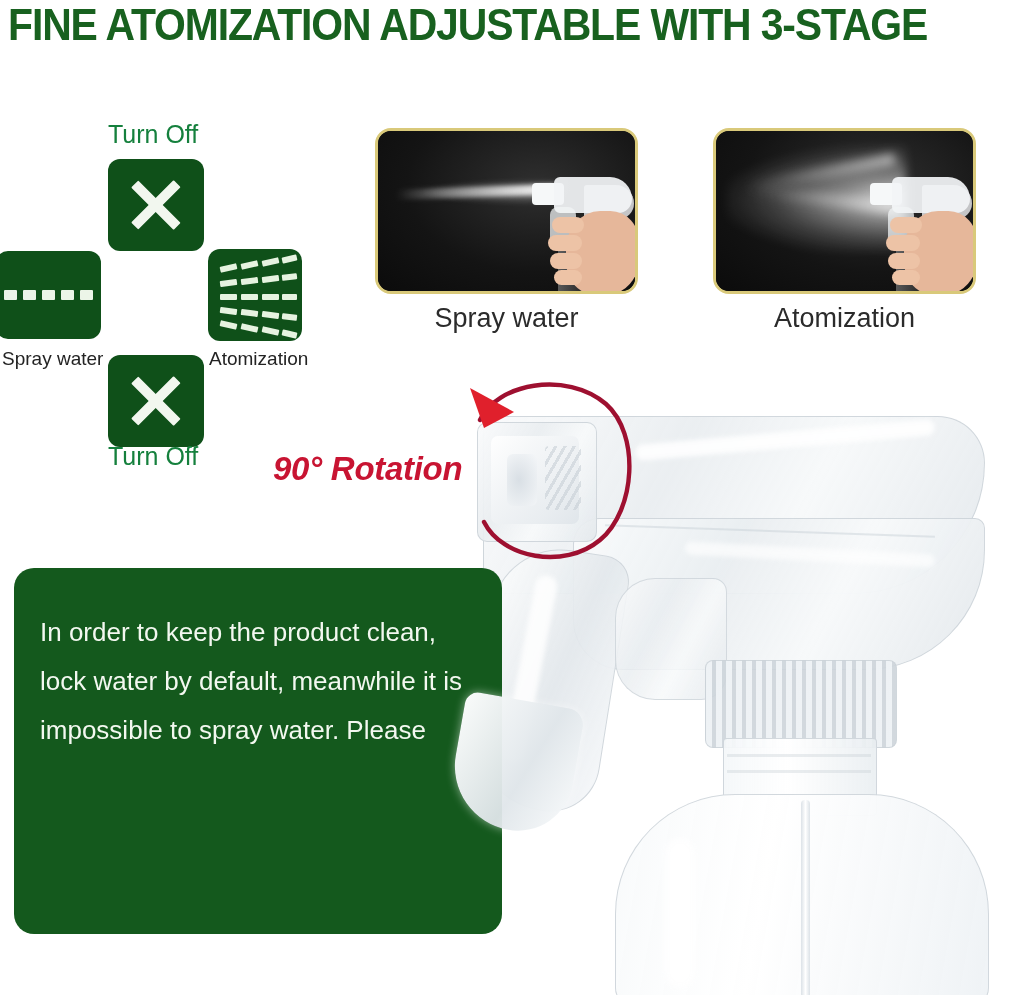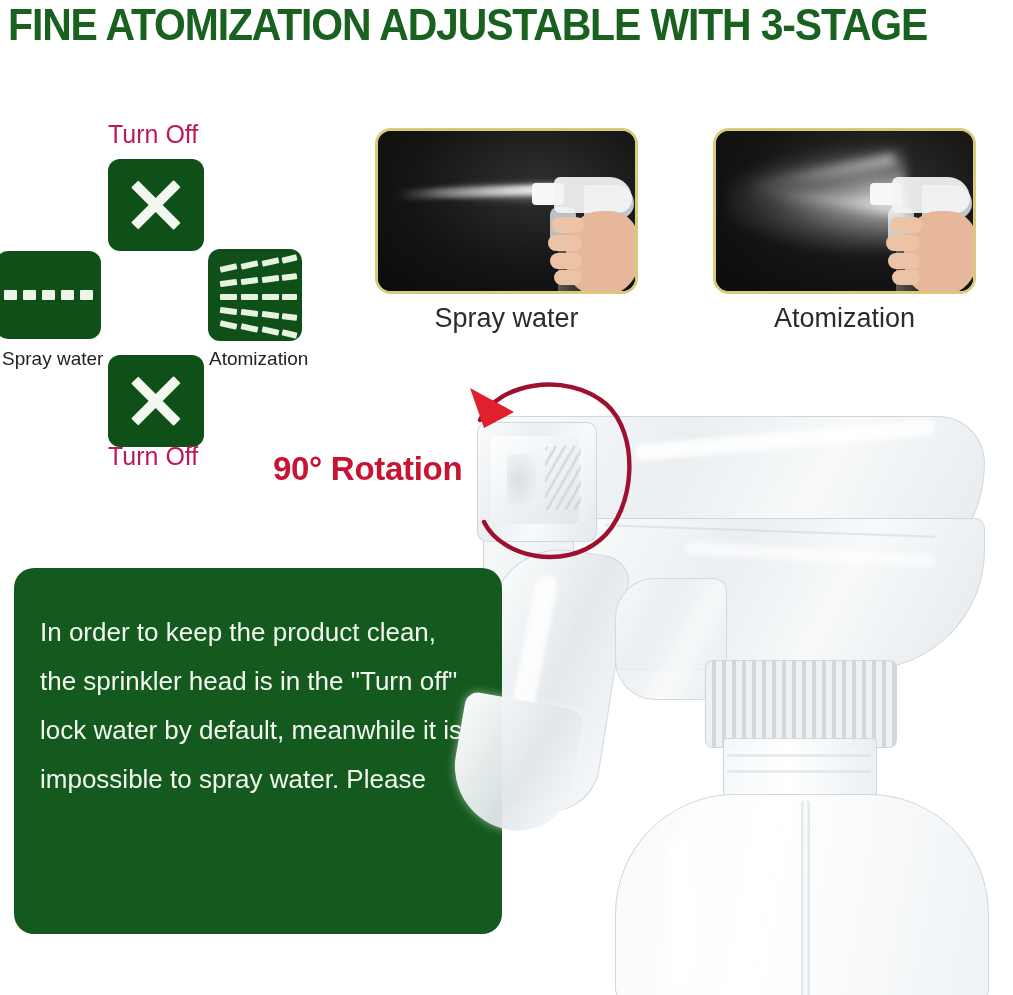--- a/index.html
+++ b/index.html
@@ -38,21 +38,21 @@
   .x-glyph i:nth-child(2){transform:rotate(-45deg);}
 
   .dash-row{position:absolute;left:0;top:50%;width:100%;height:11px;margin-top:-6px;
     display:flex;align-items:center;justify-content:center;gap:6px;}
   .dash-row b{display:block;width:13px;height:10px;background:#ecf5e8;border-radius:1px;}
 
   .fan{position:absolute;left:0;top:0;width:100%;height:100%;}
   .fan b{position:absolute;height:6px;background:#e6f3e0;border-radius:1px;display:block;}
 
   .lbl{position:absolute;white-space:nowrap;}
-  .lbl-turnoff{font-size:25px;color:#be185d;font-weight:normal;}
+  .lbl-turnoff{font-size:25px;color:#15803d;font-weight:normal;}
   .lbl-side{font-size:19px;color:#232323;}
 
   
   .photo-card{
     position:absolute;
     background:#181818;
     border:3px solid #d9c97a;
     border-radius:16px;
     overflow:hidden;
     box-sizing:border-box;
@@ -259,26 +259,25 @@
     <div class="shine" style="left:210px;top:440px;width:30px;height:150px;opacity:.85;"></div>
     <div class="edge" style="left:346px;top:402px;width:9px;height:200px;border-radius:4px;
                 background:linear-gradient(90deg,rgba(214,221,227,.85),rgba(255,255,255,.95),rgba(214,221,227,.85));"></div>
   </div>
 
   <svg style="position:absolute;left:440px;top:360px;width:220px;height:210px;overflow:visible;" viewBox="0 0 220 210">
     <path d="M 40 60 C 56 24, 126 10, 166 44 C 200 74, 196 150, 160 180 C 124 210, 62 198, 44 162" fill="none" stroke="#9e1030" stroke-width="4.4" stroke-linecap="round"></path>
     <polygon points="22,20 66,44 36,60" fill="#e0202c" transform="translate(8,8)"></polygon>
   </svg>
 
-  <div class="rot-label" style="left:273px;top:450px;">90° Rotation</div>
+  <div class="rot-label" style="left:273px;top:450px;font-style:italic;">90° Rotation</div>
 
   <div class="callout" style="left:14px;top:568px;width:488px;height:366px;">
     <p style="padding-top:40px;">
       <span style="display:block;">In order to keep the product clean,</span>
-      <span style="display:block;">the sprinkler head is in the "Turn off"</span>
       <span style="display:block;">lock water by default, meanwhile it is</span>
       <span style="display:block;">impossible to spray water. Please</span>
     </p>
   </div>
 
   <div style="position:absolute;left:455px;top:700px;width:120px;height:130px;
               background:linear-gradient(112deg,rgba(252,253,253,.99),rgba(224,230,234,.95) 58%,rgba(248,250,251,.98));
               border-radius:14px 18px 60px 70px;transform:rotate(10deg);
               box-shadow:0 0 10px rgba(255,255,255,.5);"></div>
 

